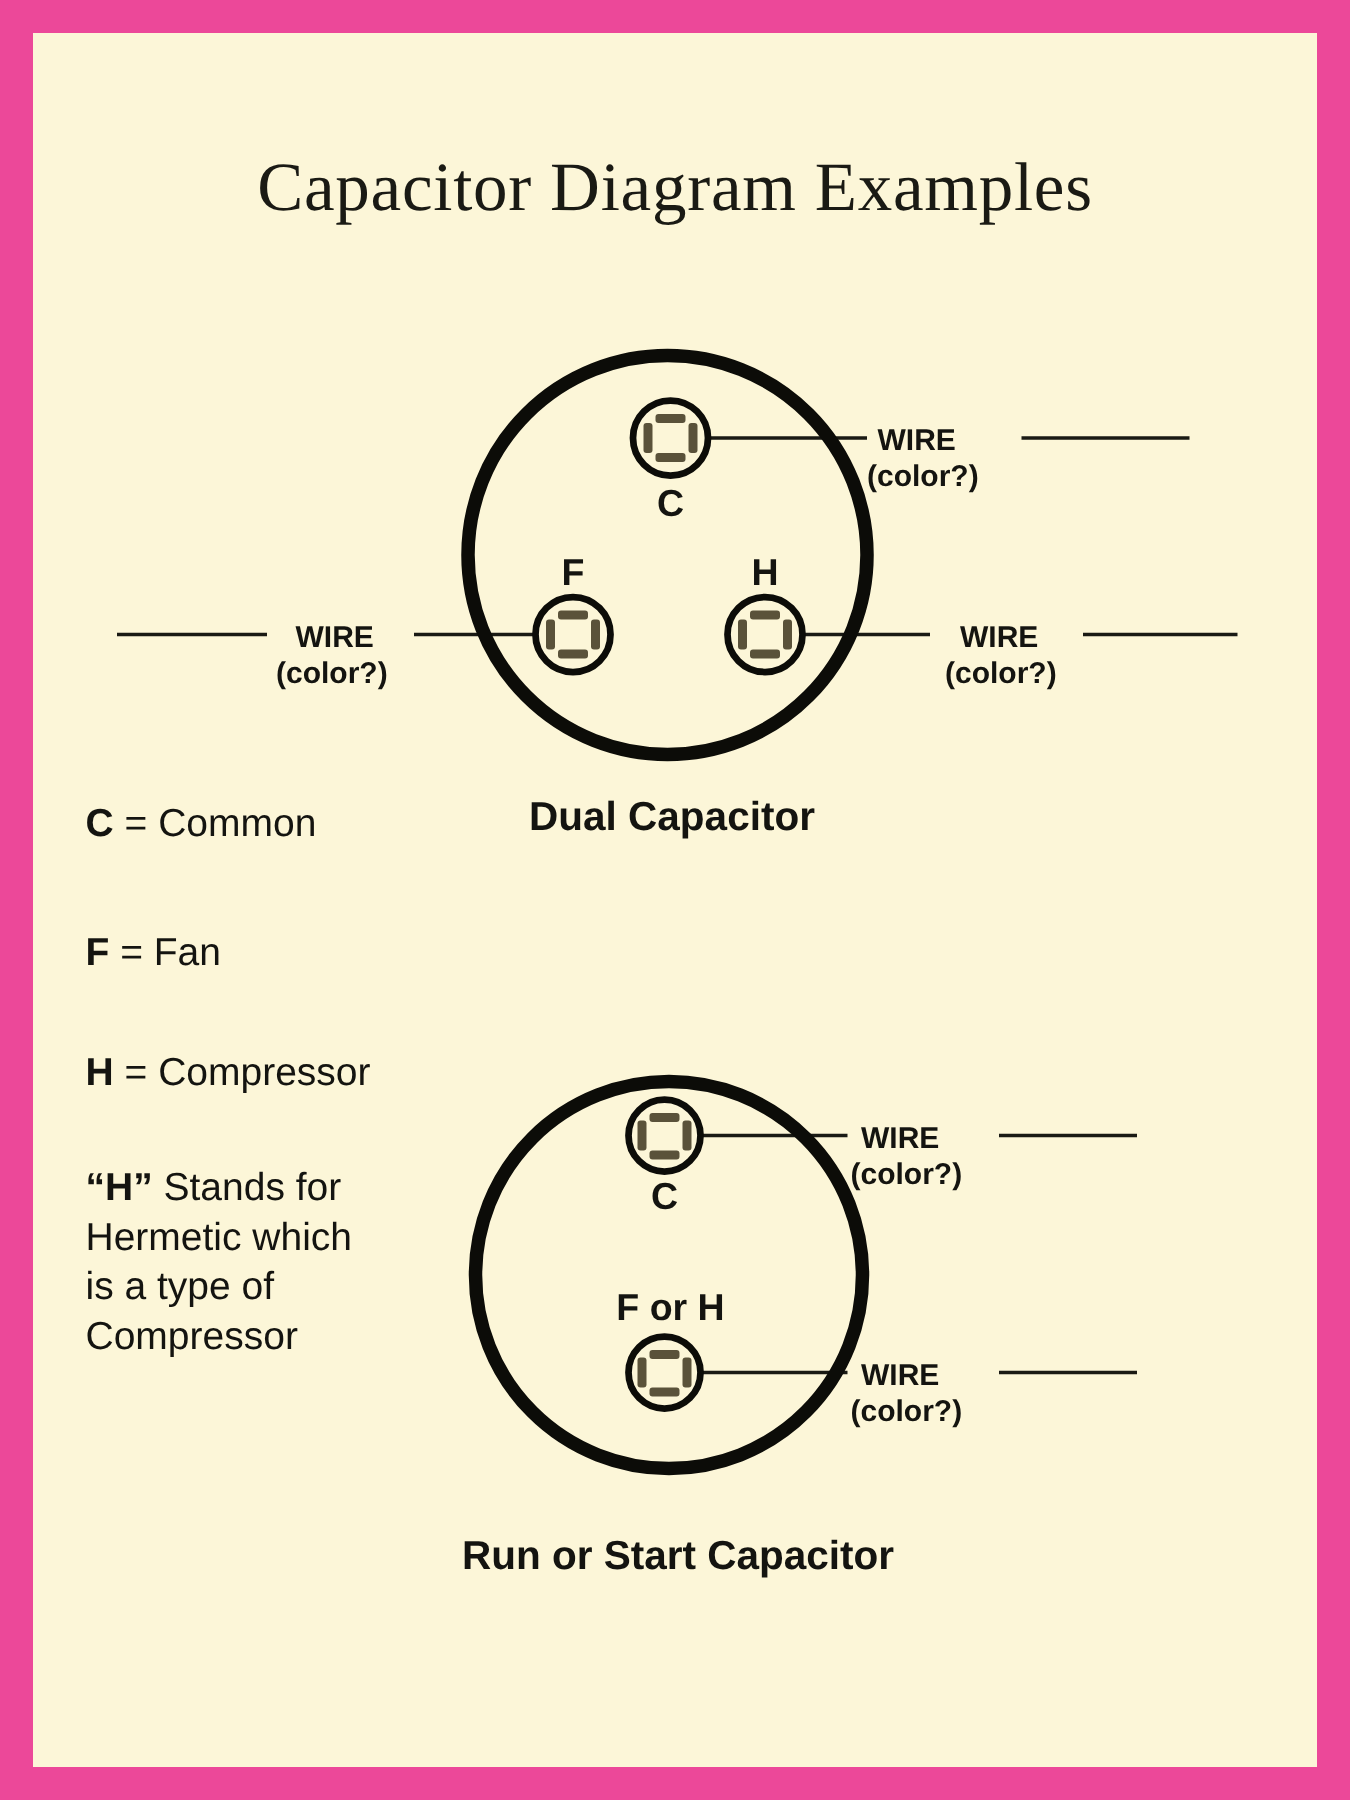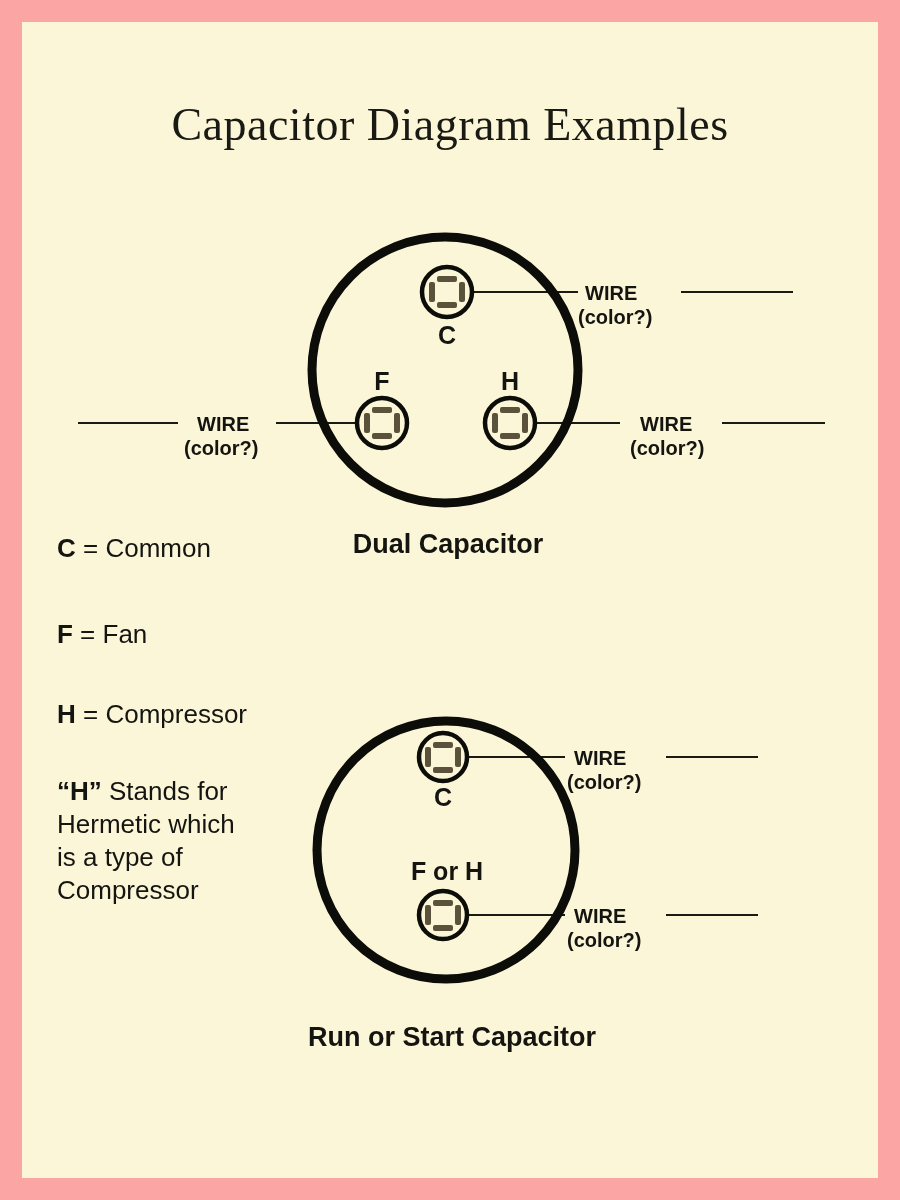--- a/index.html
+++ b/index.html
@@ -4,21 +4,21 @@
 <style>
   html, body {
     margin: 0;
     padding: 0;
     background: #000000;
   }
   #page {
     position: relative;
     width: 900px;
     height: 1200px;
-    background: #fca5a5;
+    background: #ec4899;
     overflow: hidden;
     font-family: "Liberation Sans", sans-serif;
   }
   #canvas {
     position: absolute;
     left: 22px;
     top: 22px;
     width: 856px;
     height: 1156px;
     background: #fcf6d8;

